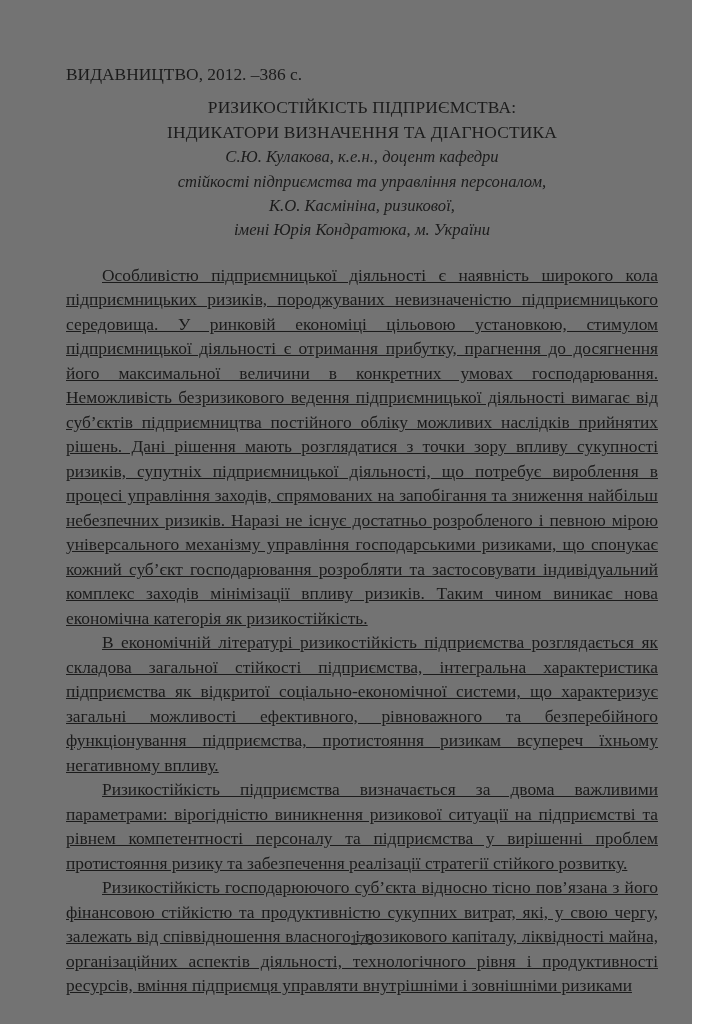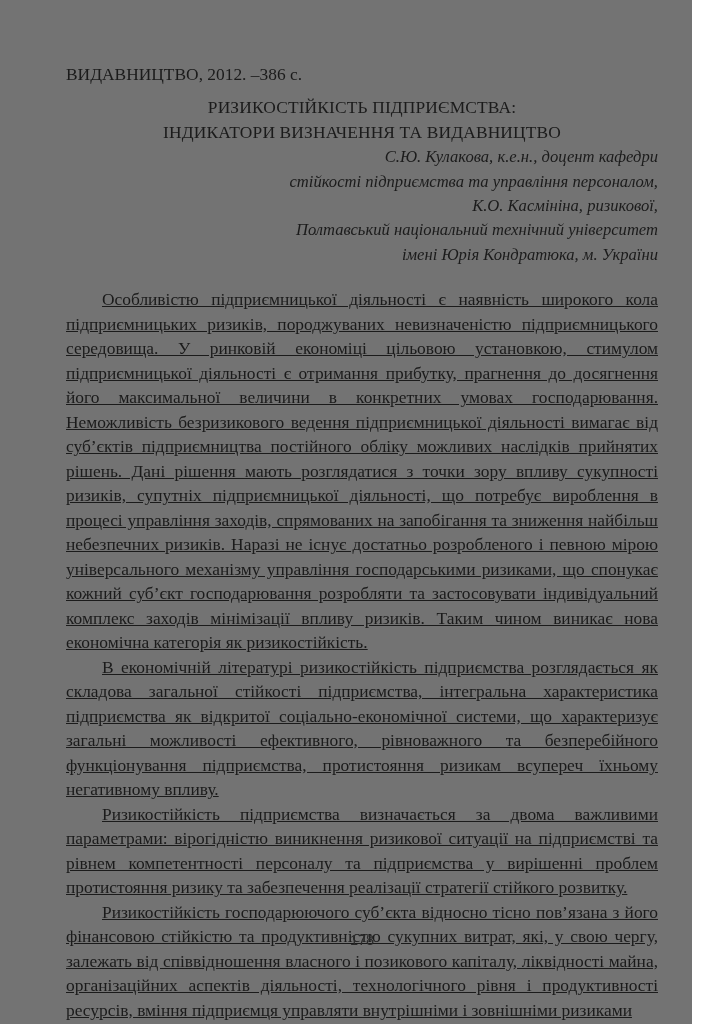--- a/index.html
+++ b/index.html
@@ -61,21 +61,21 @@
     font-weight: normal;
     font-size: 17.4px;
     line-height: 24.4px;
     letter-spacing: 0.15px;
   }
   .title-line { display: block; }
 
   
   .authors-block {
     margin-top: 1px;
-    text-align: right;
+    text-align: center;
     font-style: italic;
     font-size: 16.6px;
     line-height: 24.4px;
   }
   .author-line { display: block; }
 
   
   .body-block {
     margin-top: 20px;
     font-size: 17.4px;
@@ -110,28 +110,27 @@
 <div class="page">
 
   <div class="content">
 
     <div class="ref-block">
       <div class="ref-line">ВИДАВНИЦТВО, 2012. –386 с.</div>
     </div>
 
     <div class="title-block">
       <span class="title-line">РИЗИКОСТІЙКІСТЬ ПІДПРИЄМСТВА:</span>
-      <span class="title-line">ІНДИКАТОРИ ВИЗНАЧЕННЯ ТА ВИДАВНИЦТВО</span>
+      <span class="title-line">ІНДИКАТОРИ ВИЗНАЧЕННЯ ТА ДІАГНОСТИКА</span>
     </div>
 
     <div class="authors-block">
       <span class="author-line">С.Ю. Кулакова, к.е.н., доцент кафедри</span>
       <span class="author-line">стійкості підприємства та управління персоналом,</span>
       <span class="author-line">К.О. Касмініна, ризикової,</span>
-      <span class="author-line">Полтавський національний технічний університет</span>
       <span class="author-line">імені Юрія Кондратюка, м. України</span>
     </div>
 
     <div class="body-block">
       <p class="body-para">Особливістю підприємницької діяльності є наявність широкого кола підприємницьких ризиків, породжуваних невизначеністю підприємницького середовища. У ринковій економіці цільовою установкою, стимулом підприємницької діяльності є отримання прибутку, прагнення до досягнення його максимальної величини в конкретних умовах господарювання. Неможливість безризикового ведення підприємницької діяльності вимагає від суб’єктів підприємництва постійного обліку можливих наслідків прийнятих рішень. Дані рішення мають розглядатися з точки зору впливу сукупності ризиків, супутніх підприємницької діяльності, що потребує вироблення в процесі управління заходів, спрямованих на запобігання та зниження найбільш небезпечних ризиків. Наразі не існує достатньо розробленого і певною мірою універсального механізму управління господарськими ризиками, що спонукає кожний суб’єкт господарювання розробляти та застосовувати індивідуальний комплекс заходів мінімізації впливу ризиків. Таким чином виникає нова економічна категорія як ризикостійкість.</p>
       <p class="body-para">В економічній літературі ризикостійкість підприємства розглядається як складова загальної стійкості підприємства, інтегральна характеристика підприємства як відкритої соціально-економічної системи, що характеризує загальні можливості ефективного, рівноважного та безперебійного функціонування підприємства, протистояння ризикам всупереч їхньому негативному впливу.</p>
       <p class="body-para">Ризикостійкість підприємства визначається за двома важливими параметрами: вірогідністю виникнення ризикової ситуації на підприємстві та рівнем компетентності персоналу та підприємства у вирішенні проблем протистояння ризику та забезпечення реалізації стратегії стійкого розвитку.</p>
       <p class="body-para">Ризикостійкість господарюючого суб’єкта відносно тісно пов’язана з його фінансовою стійкістю та продуктивністю сукупних витрат, які, у свою чергу, залежать від співвідношення власного і позикового капіталу, ліквідності майна, організаційних аспектів діяльності, технологічного рівня і продуктивності ресурсів, вміння підприємця управляти внутрішніми і зовнішніми ризиками</p>
     </div>
 

